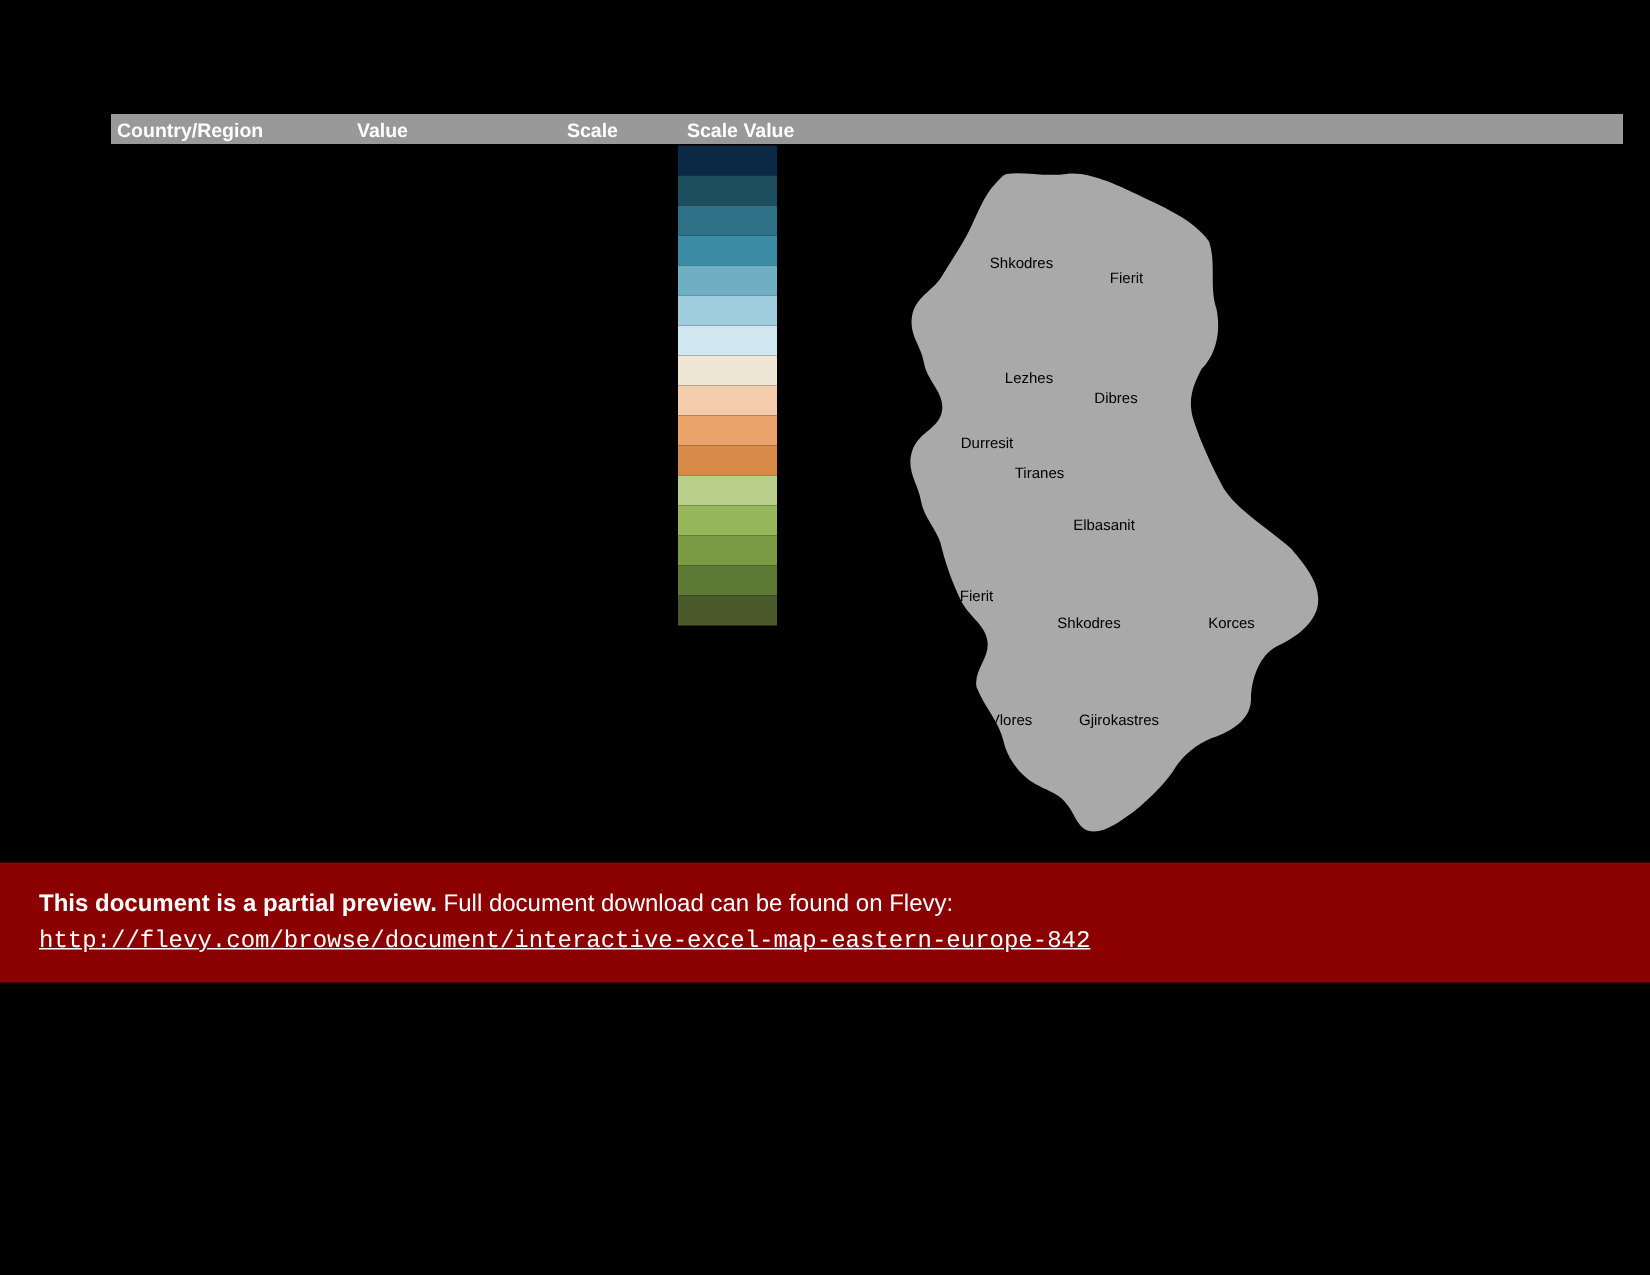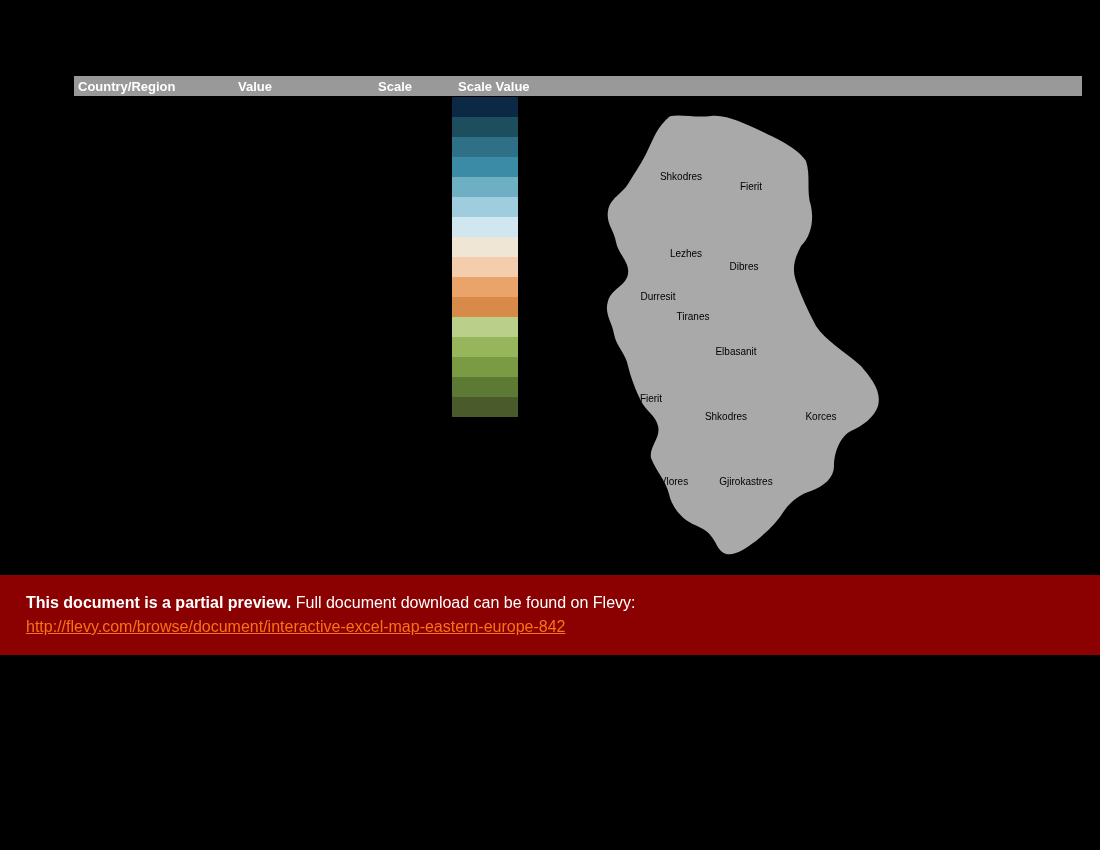--- a/index.html
+++ b/index.html
@@ -68,21 +68,21 @@
     width: 1100px;
     height: 80px;
     background: #8B0000;
     color: #fff;
     font-size: 16px;
     box-sizing: border-box;
     padding: 16px 26px;
     line-height: 1.5;
   }
   .preview-banner .bold { font-weight: bold; margin-top: 34px; }
-  .preview-banner a { color: #f97316; text-decoration: underline; display: inline-block; }
+  .preview-banner a { color: #ffffff; text-decoration: underline; display: inline-block; font-family: Liberation Mono, monospace; }
 </style>
 </head>
 <body>
 
 <div class="header-row">
   <div class="col-country">Country/Region</div>
   <div class="col-value">Value</div>
   <div class="col-scale">Scale</div>
   <div class="col-scalevalue">Scale Value</div>
 </div>

